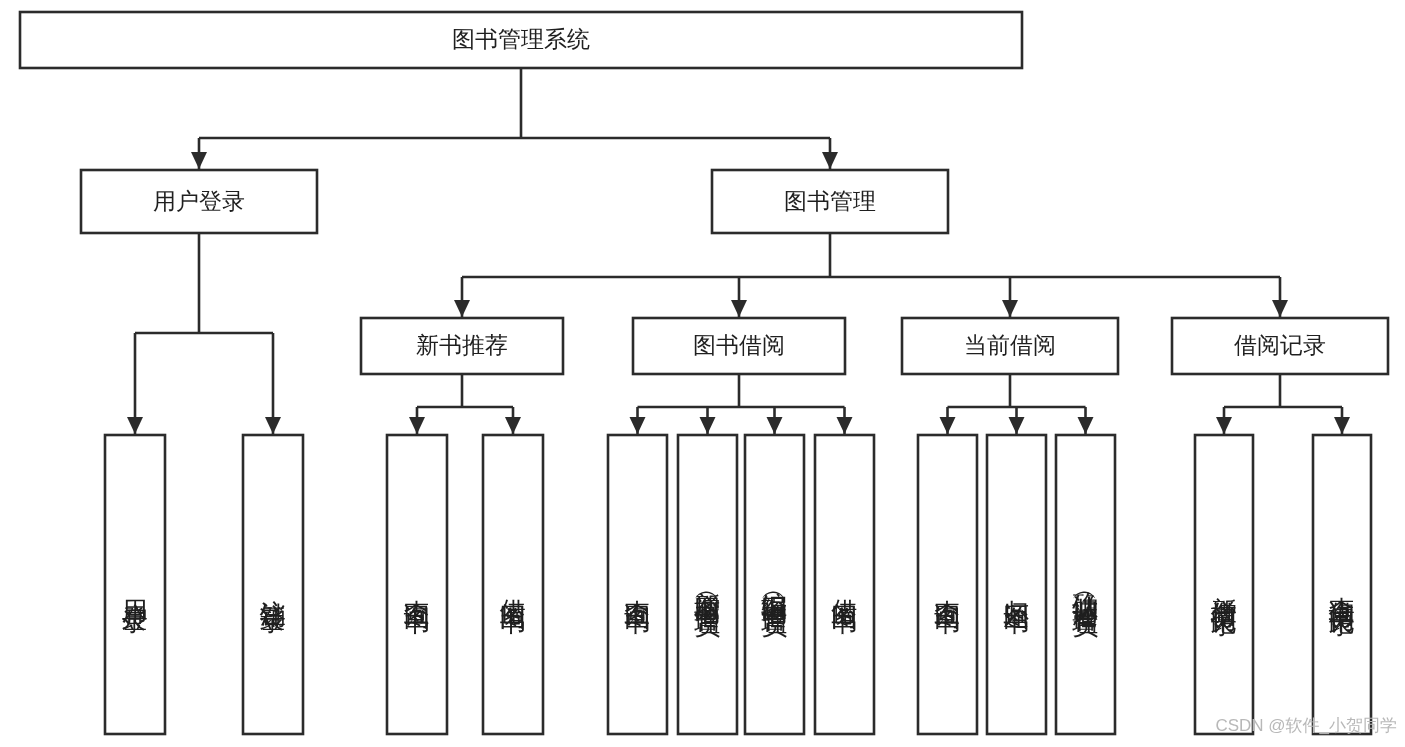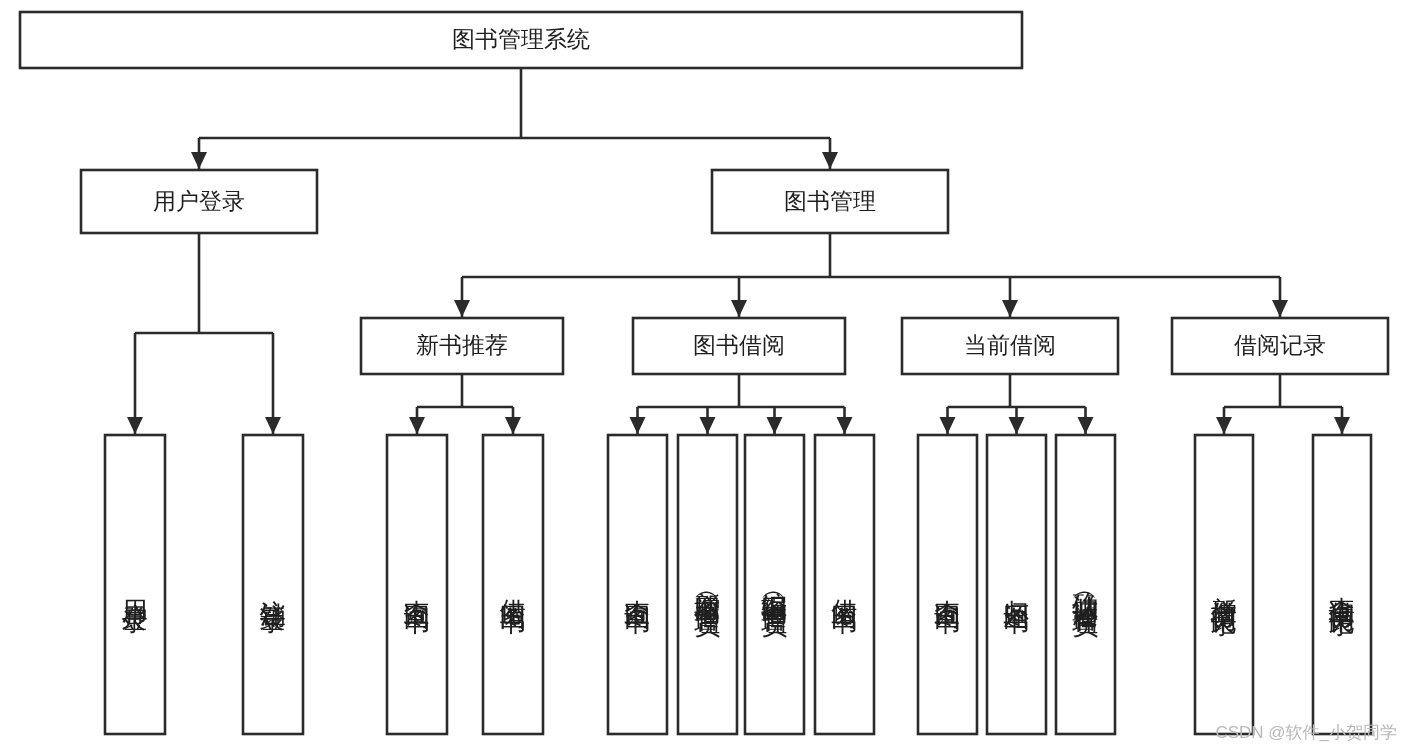--- a/index.html
+++ b/index.html
@@ -56,21 +56,21 @@
     font-size: 26px;
     line-height: 1.02;
     letter-spacing: 3px;
     color: #1f1f1f;
     white-space: nowrap;
     pointer-events: none;
   }
   .watermark {
     position: absolute;
     right: 8px;
-    bottom: 3px;
+    bottom: 10px;
     font-family: "Liberation Sans", "DejaVu Sans", sans-serif;
     font-size: 17px;
     color: #b8b8b8;
     white-space: nowrap;
     pointer-events: none;
   }
 </style>
 </head>
 <body>
 

